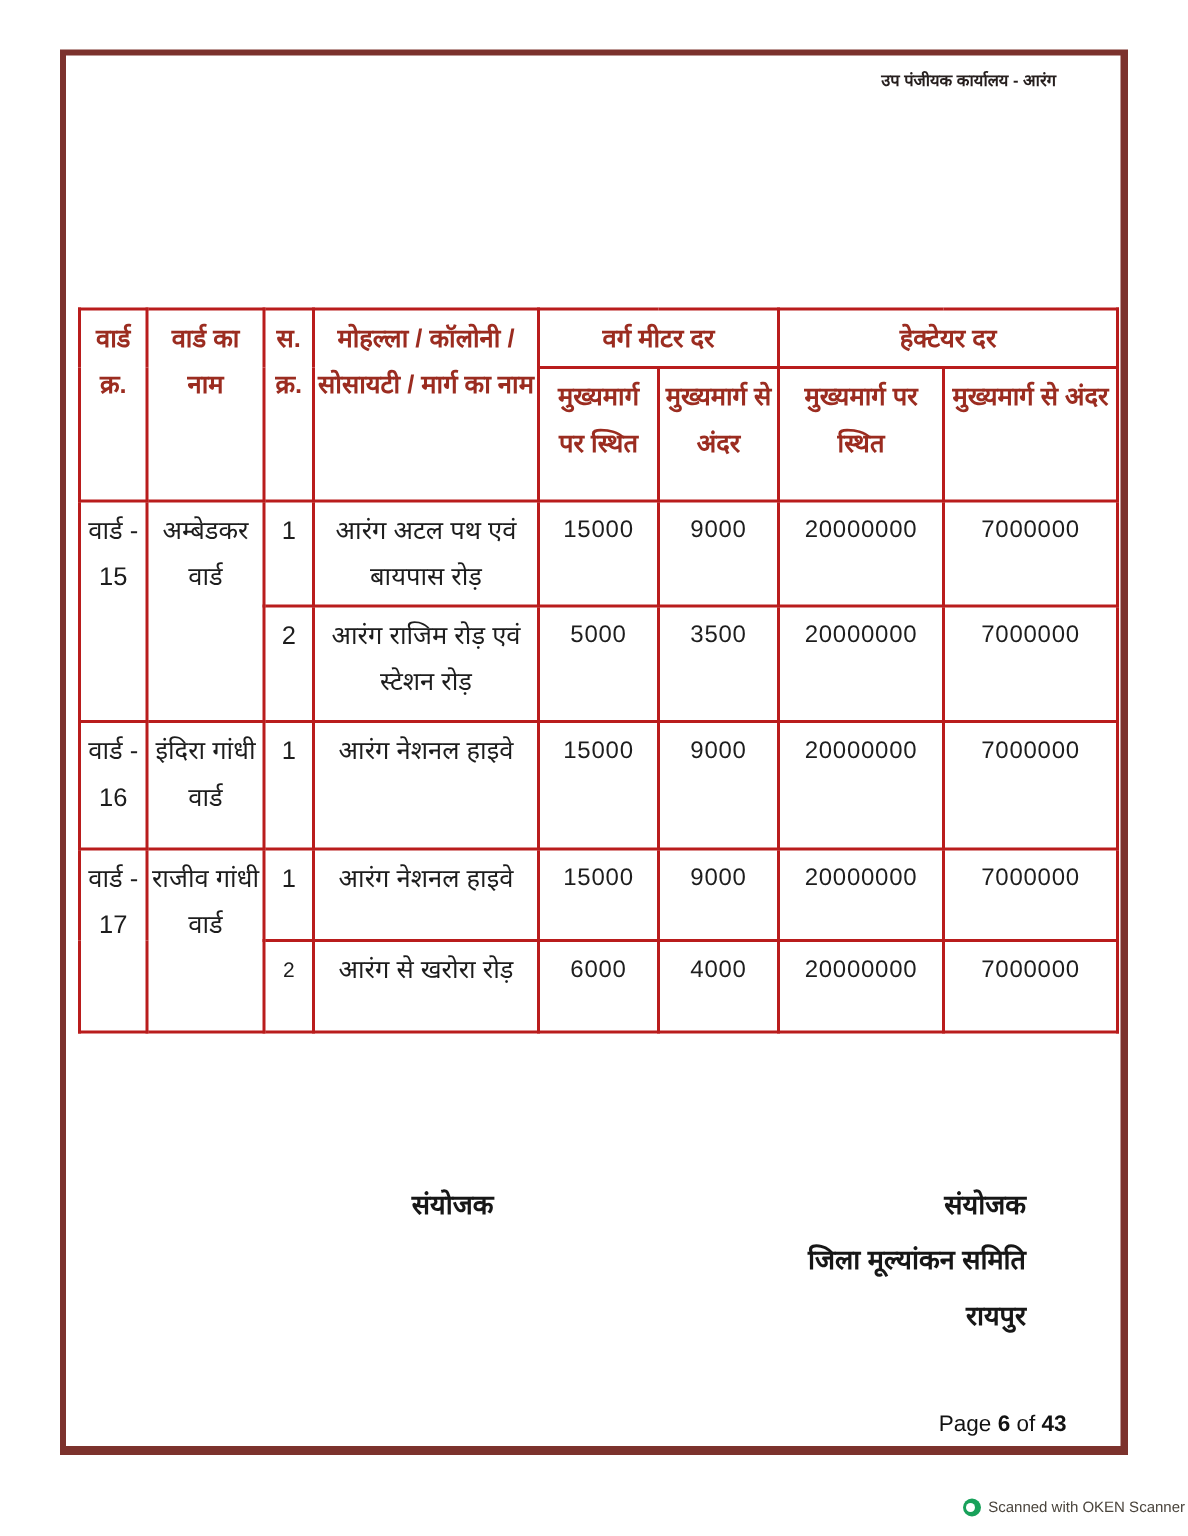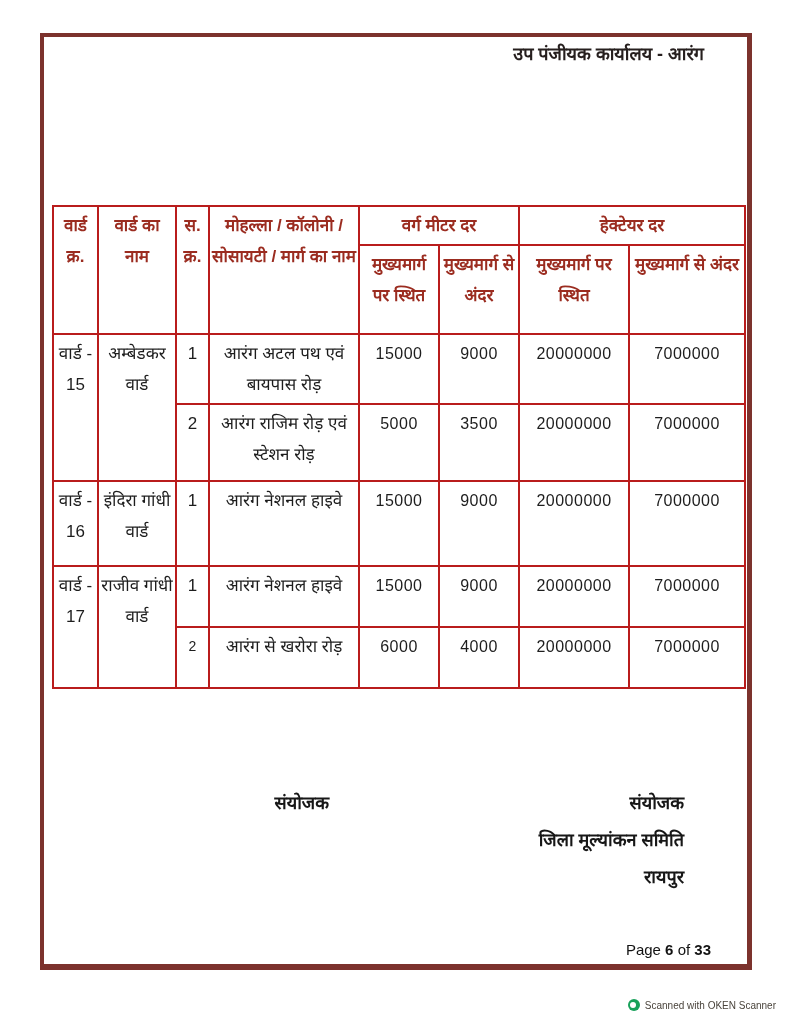--- a/index.html
+++ b/index.html
@@ -22,21 +22,21 @@
     border-bottom-width: 6px;
   }
 
   
   .doc-header {
     position: absolute;
     top: 2px; right: 43px;
     text-align: right;
     color: #261f1e;
     font-weight: 700;
-    font-size: 18px;
+    font-size: 11px;
     line-height: 31px;
   }
   .doc-header .year { font-weight: 700; }
 
   
   table.rate-table {
     position: absolute;
     left: 8px; top: 168px;
     width: 692px;
     border-collapse: collapse;
@@ -79,21 +79,21 @@
     position: absolute;
     right: 36px; bottom: 6px;
     font-size: 15px;
     color: #121212;
   }
   .page-num .strong { font-weight: 700; }
 
   
   .scan-note {
     position: absolute;
-    right: 16px; top: 999px;
+    right: 2px; top: 999px;
     display: flex;
     align-items: center;
     gap: 5px;
     font-size: 10px;
     color: #4a443c;
   }
   .oken-icon {
     display: inline-block;
     width: 12px; height: 12px;
     border-radius: 50%;
@@ -206,21 +206,21 @@
   <div class="sig right">
     <div>संयोजक</div>
     <div>जिला मूल्यांकन समिति</div>
     <div>रायपुर</div>
   </div>
 
   <div class="page-num">
     <span>Page</span>
     <span class="strong">6</span>
     <span>of</span>
-    <span class="strong">33</span>
+    <span class="strong">43</span>
   </div>
 
 </div>
 
 <div class="scan-note">
   <span class="oken-icon"></span>
   <span>Scanned with OKEN Scanner</span>
 </div>
 
 </body></html>

